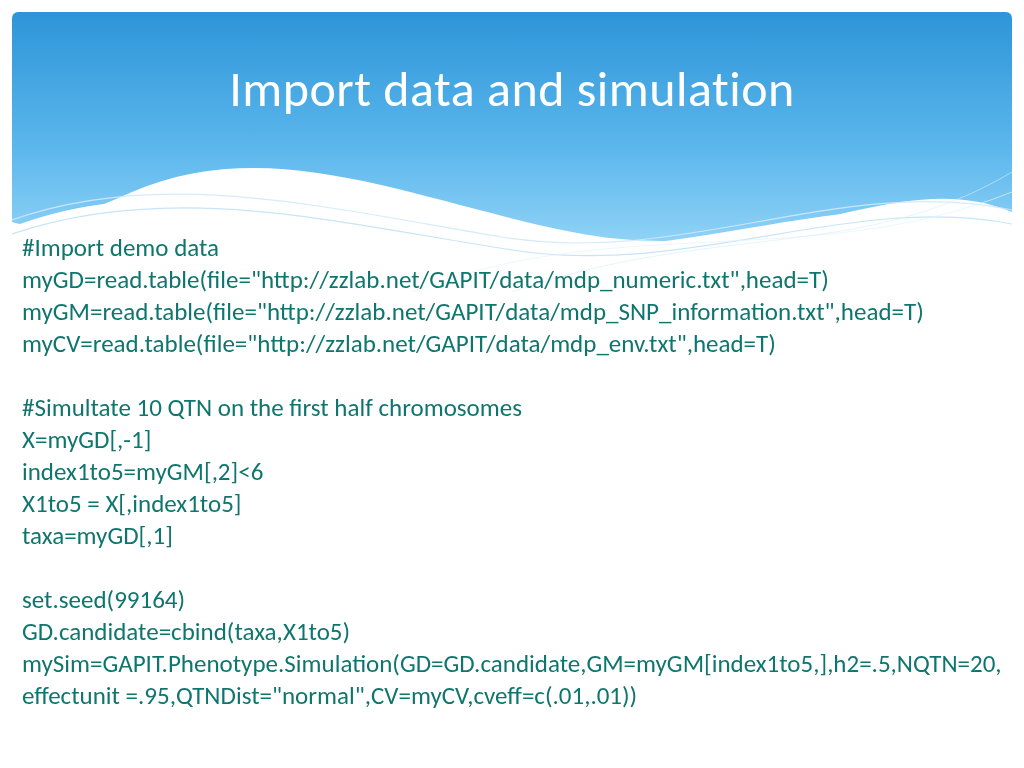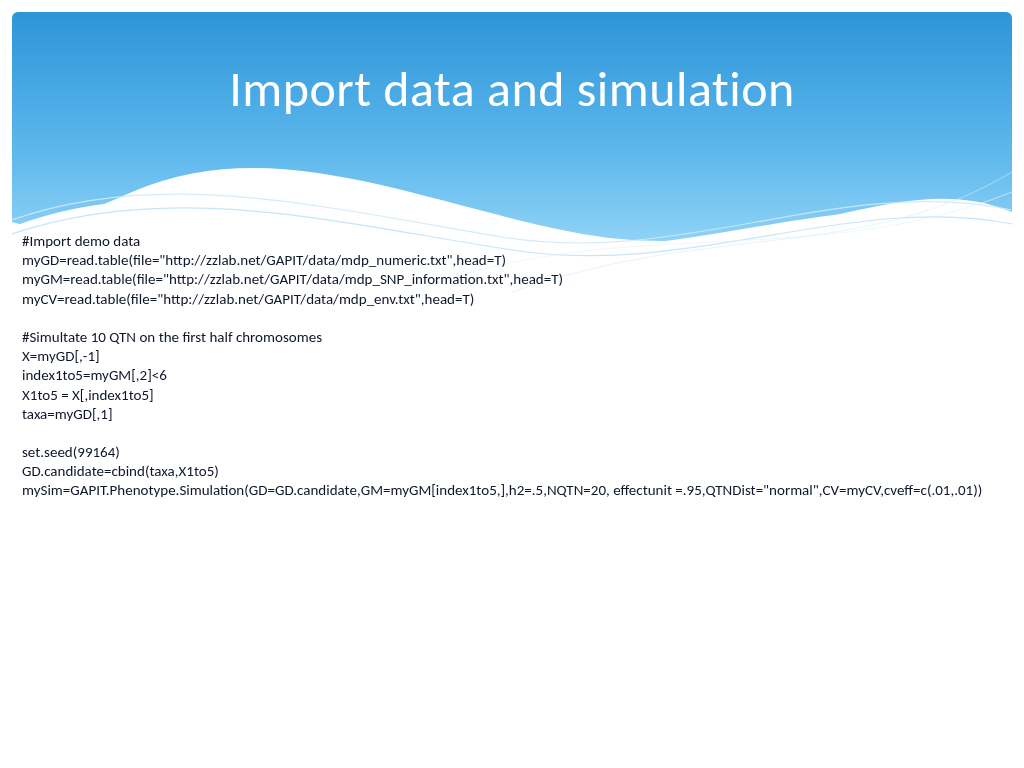--- a/index.html
+++ b/index.html
@@ -40,23 +40,23 @@
     font-size: 50px;
     font-weight: 300;
     color: #ffffff;
     letter-spacing: 0.5px;
   }
   .body-text {
     position: absolute;
     top: 232px;
     left: 22px;
     right: 22px;
-    font-size: 15px;
+    font-size: 25px;
     line-height: 1.28;
-    color: #0f172a;
+    color: #0f766e;
     font-weight: 400;
     white-space: pre-wrap;
     word-break: break-word;
   }
 </style>
 </head>
 <body>
 
 <div class="slide">
 

